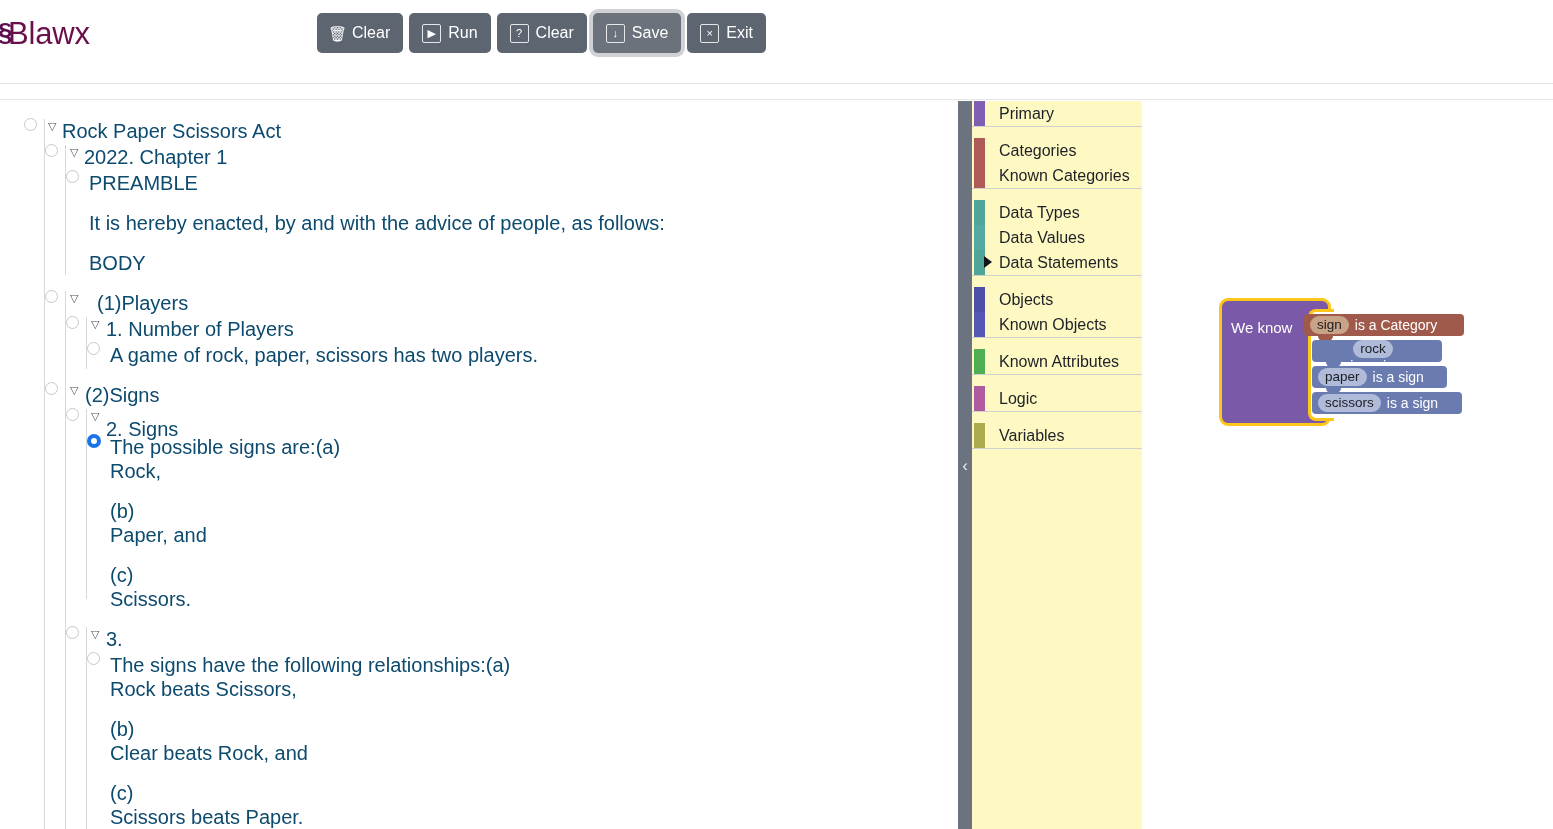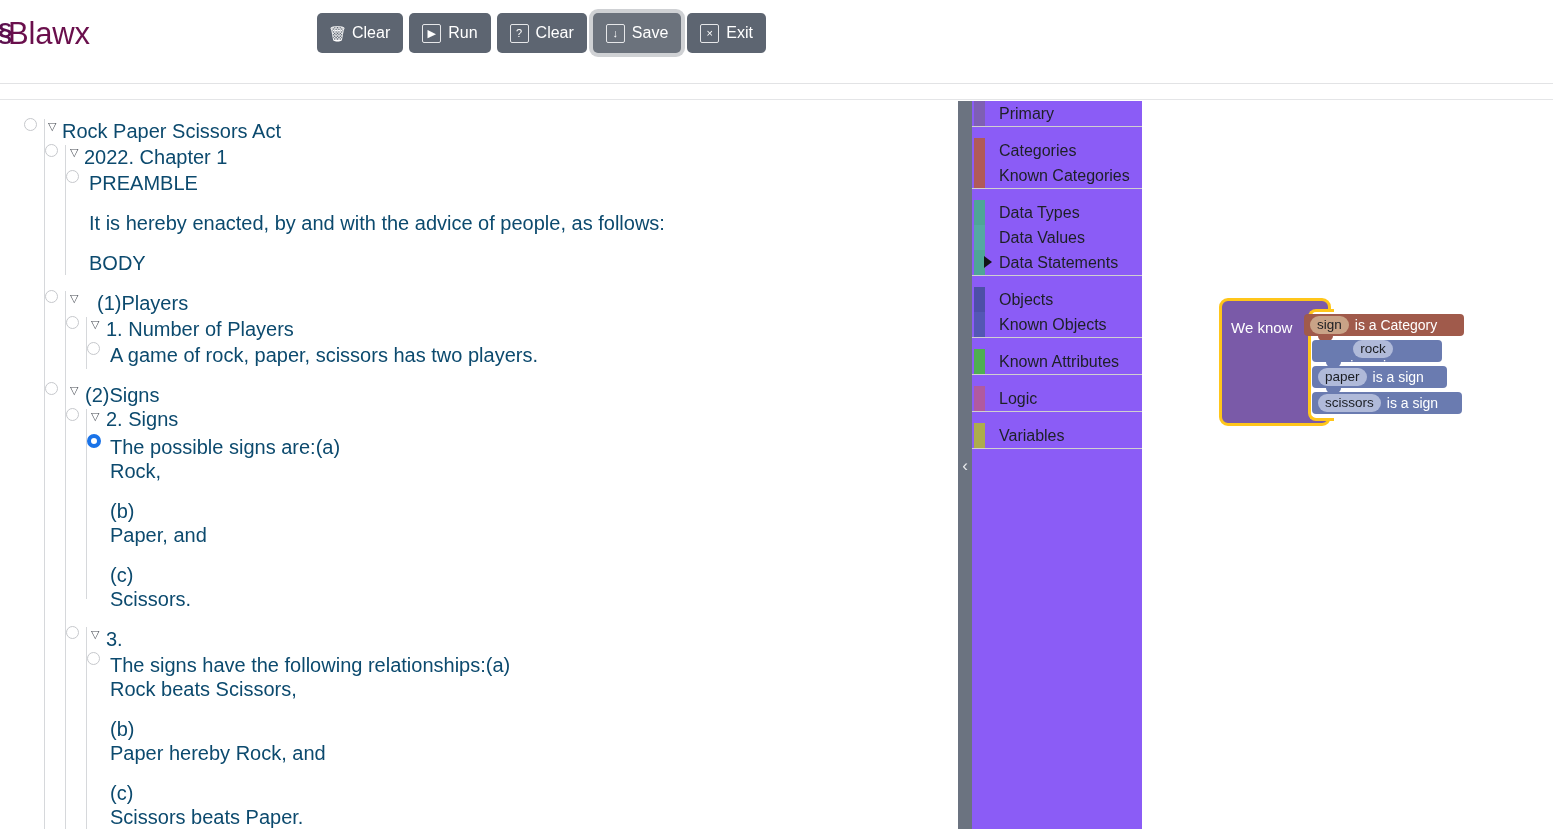--- a/index.html
+++ b/index.html
@@ -87,21 +87,21 @@
   }
   #splitter .chev {
     position: absolute; left: 0; top: 0; width: 14px; height: 728px;
     display: flex; align-items: center; justify-content: center;
     color: #e9eaec; font-size: 17px; line-height: 1;
   }
 
   
   #toolbox {
     position: absolute; left: 972px; top: 101px; width: 170px; height: 728px;
-    background: #8b5cf6; overflow: hidden;
+    background: #fef9c3; overflow: hidden;
   }
   .tbrow {
     position: relative; display: flex; align-items: center;
     height: 25px; cursor: pointer;
   }
   .tbrow .swatch {
     position: absolute; left: 2px; top: 0;
     width: 11px; height: 25px;
   }
   .tbrow .arrow {
@@ -251,36 +251,36 @@
         <div class="radio" style="left: 66px; top: 215px;"></div>
         <div class="caret" style="left: 91px; top: 218px;">▽</div>
         <div class="label" style="left: 106px; top: 218px;">1. Number of Players</div>
         <div class="radio" style="left: 87px; top: 241px;"></div>
         <div class="label" style="left: 110px; top: 244px;">A game of rock, paper, scissors has two players.</div>
         <div class="radio" style="left: 45px; top: 281px;"></div>
         <div class="caret" style="left: 70px; top: 284px;">▽</div>
         <div class="label" style="left: 85px; top: 284px;">(2)Signs</div>
         <div class="radio" style="left: 66px; top: 307px;"></div>
         <div class="caret" style="left: 91px; top: 310px;">▽</div>
-        <div class="label" style="left: 106px; top: 308px;">2. Signs</div>
+        <div class="label" style="left: 106px; top: 318px;">2. Signs</div>
         <div class="radio sel" style="left: 87px; top: 333px;"></div>
         <div class="label" style="left: 110px; top: 336px;">The possible signs are:(a)</div>
         <div class="label" style="left: 110px; top: 360px;">Rock,</div>
         <div class="label" style="left: 110px; top: 400px;">(b)</div>
         <div class="label" style="left: 110px; top: 424px;">Paper, and</div>
         <div class="label" style="left: 110px; top: 464px;">(c)</div>
         <div class="label" style="left: 110px; top: 488px;">Scissors.</div>
         <div class="radio" style="left: 66px; top: 525px;"></div>
         <div class="caret" style="left: 91px; top: 528px;">▽</div>
         <div class="label" style="left: 106px; top: 528px;">3.</div>
         <div class="radio" style="left: 87px; top: 551px;"></div>
         <div class="label" style="left: 110px; top: 554px;">The signs have the following relationships:(a)</div>
         <div class="label" style="left: 110px; top: 578px;">Rock beats Scissors,</div>
         <div class="label" style="left: 110px; top: 618px;">(b)</div>
-        <div class="label" style="left: 110px; top: 642px;">Paper hereby Rock, and</div>
+        <div class="label" style="left: 110px; top: 642px;">Clear beats Rock, and</div>
         <div class="label" style="left: 110px; top: 682px;">(c)</div>
         <div class="label" style="left: 110px; top: 706px;">Scissors beats Paper.</div>
       </div>
   </div>
 
   <div id="splitter">
     <div class="chev">‹</div>
   </div>
 
   <div id="toolbox">

